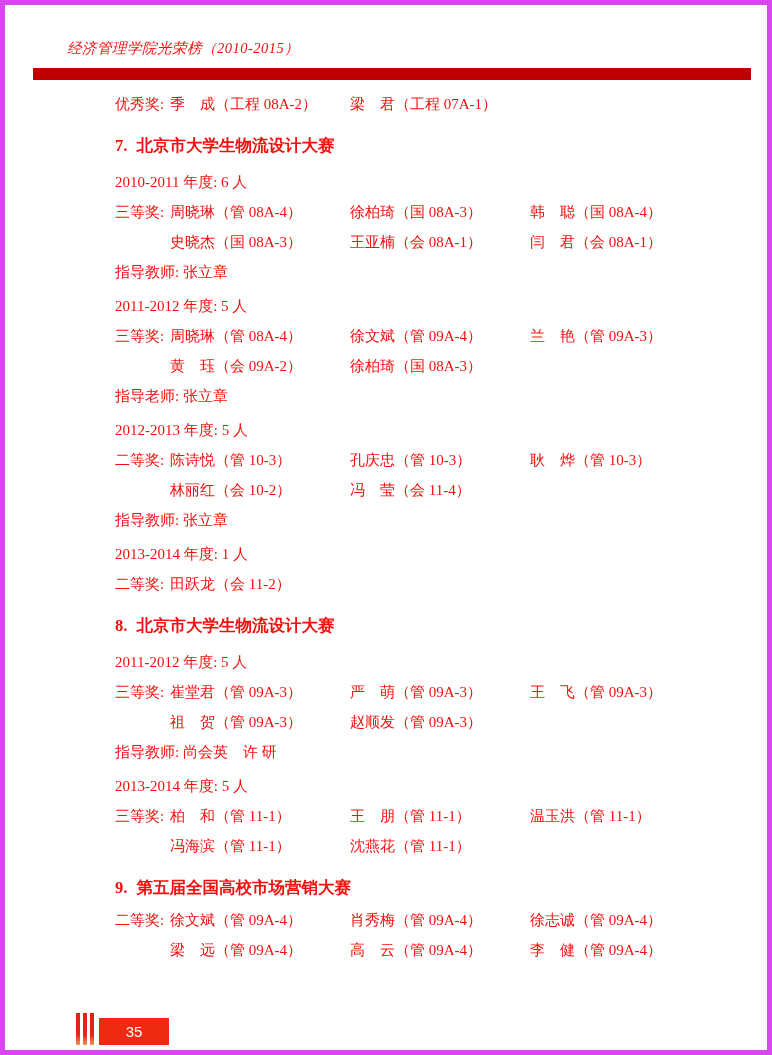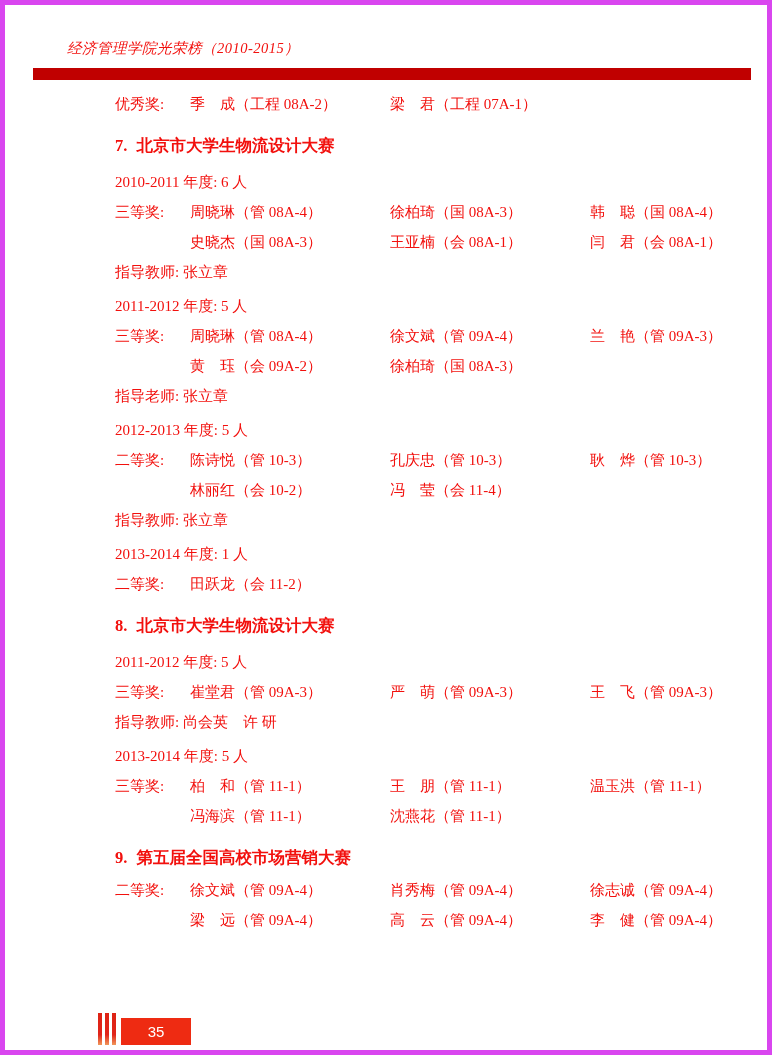--- a/index.html
+++ b/index.html
@@ -28,29 +28,29 @@
   .red-bar{
     position:absolute;left:28px;top:63px;
     width:718px;height:12px;
     background:var(--bar-red);
   }
   .content{
     position:absolute;left:110px;top:84px;width:620px;
     color:var(--text-red);
     font-size:15px;
   }
-  .award-row{display:flex;height:30px;line-height:30px;white-space:nowrap;gap:20px;}
+  .award-row{display:flex;height:30px;line-height:30px;white-space:nowrap;}
   .award-label{width:55px;flex:0 0 55px;}
   .award-name{width:180px;flex:0 0 180px;white-space:nowrap;}
   .section-row{margin-top:10px;height:34px;line-height:34px;font-weight:bold;font-size:16.5px;white-space:nowrap;}
   .section-num{margin-right:9px;}
   .year-row{margin-top:4px;height:30px;line-height:30px;font-weight:normal;font-size:15px;white-space:nowrap;}
   .advisor-row{height:30px;line-height:30px;white-space:nowrap;}
   .footer{
-    position:absolute;left:93px;top:1008px;
+    position:absolute;left:71px;top:1008px;
     display:flex;align-items:flex-end;
   }
   .stripes{display:flex;align-items:flex-end;height:32px;margin-right:2px;}
   .stripe{
     width:4px;height:32px;margin-right:3px;
     background:linear-gradient(180deg,#de2314 0%,#e1251b 68%,#f0975a 100%);
   }
   .badge{
     width:70px;height:27px;
     background:var(--badge-red);
@@ -122,20 +122,25 @@
       </div>
       <div class="section">
         <div class="section-row"><span class="section-num">8.</span><span class="section-title">北京市大学生物流设计大赛</span></div>
         <div class="year-row">2011-2012 年度: 5 人</div>
         <div class="award-row">
           <span class="award-label">三等奖:</span>
           <span class="award-name">崔堂君（管 09A-3）</span>
           <span class="award-name">严　萌（管 09A-3）</span>
           <span class="award-name">王　飞（管 09A-3）</span>
         </div>
+        <div class="award-row">
+          <span class="award-label"></span>
+          <span class="award-name">祖　贺（管 09A-3）</span>
+          <span class="award-name">赵顺发（管 09A-3）</span>
+        </div>
         <div class="advisor-row">指导教师: 尚会英　许 研</div>
         <div class="year-row">2013-2014 年度: 5 人</div>
         <div class="award-row">
           <span class="award-label">三等奖:</span>
           <span class="award-name">柏　和（管 11-1）</span>
           <span class="award-name">王　朋（管 11-1）</span>
           <span class="award-name">温玉洪（管 11-1）</span>
         </div>
         <div class="award-row">
           <span class="award-label"></span>

